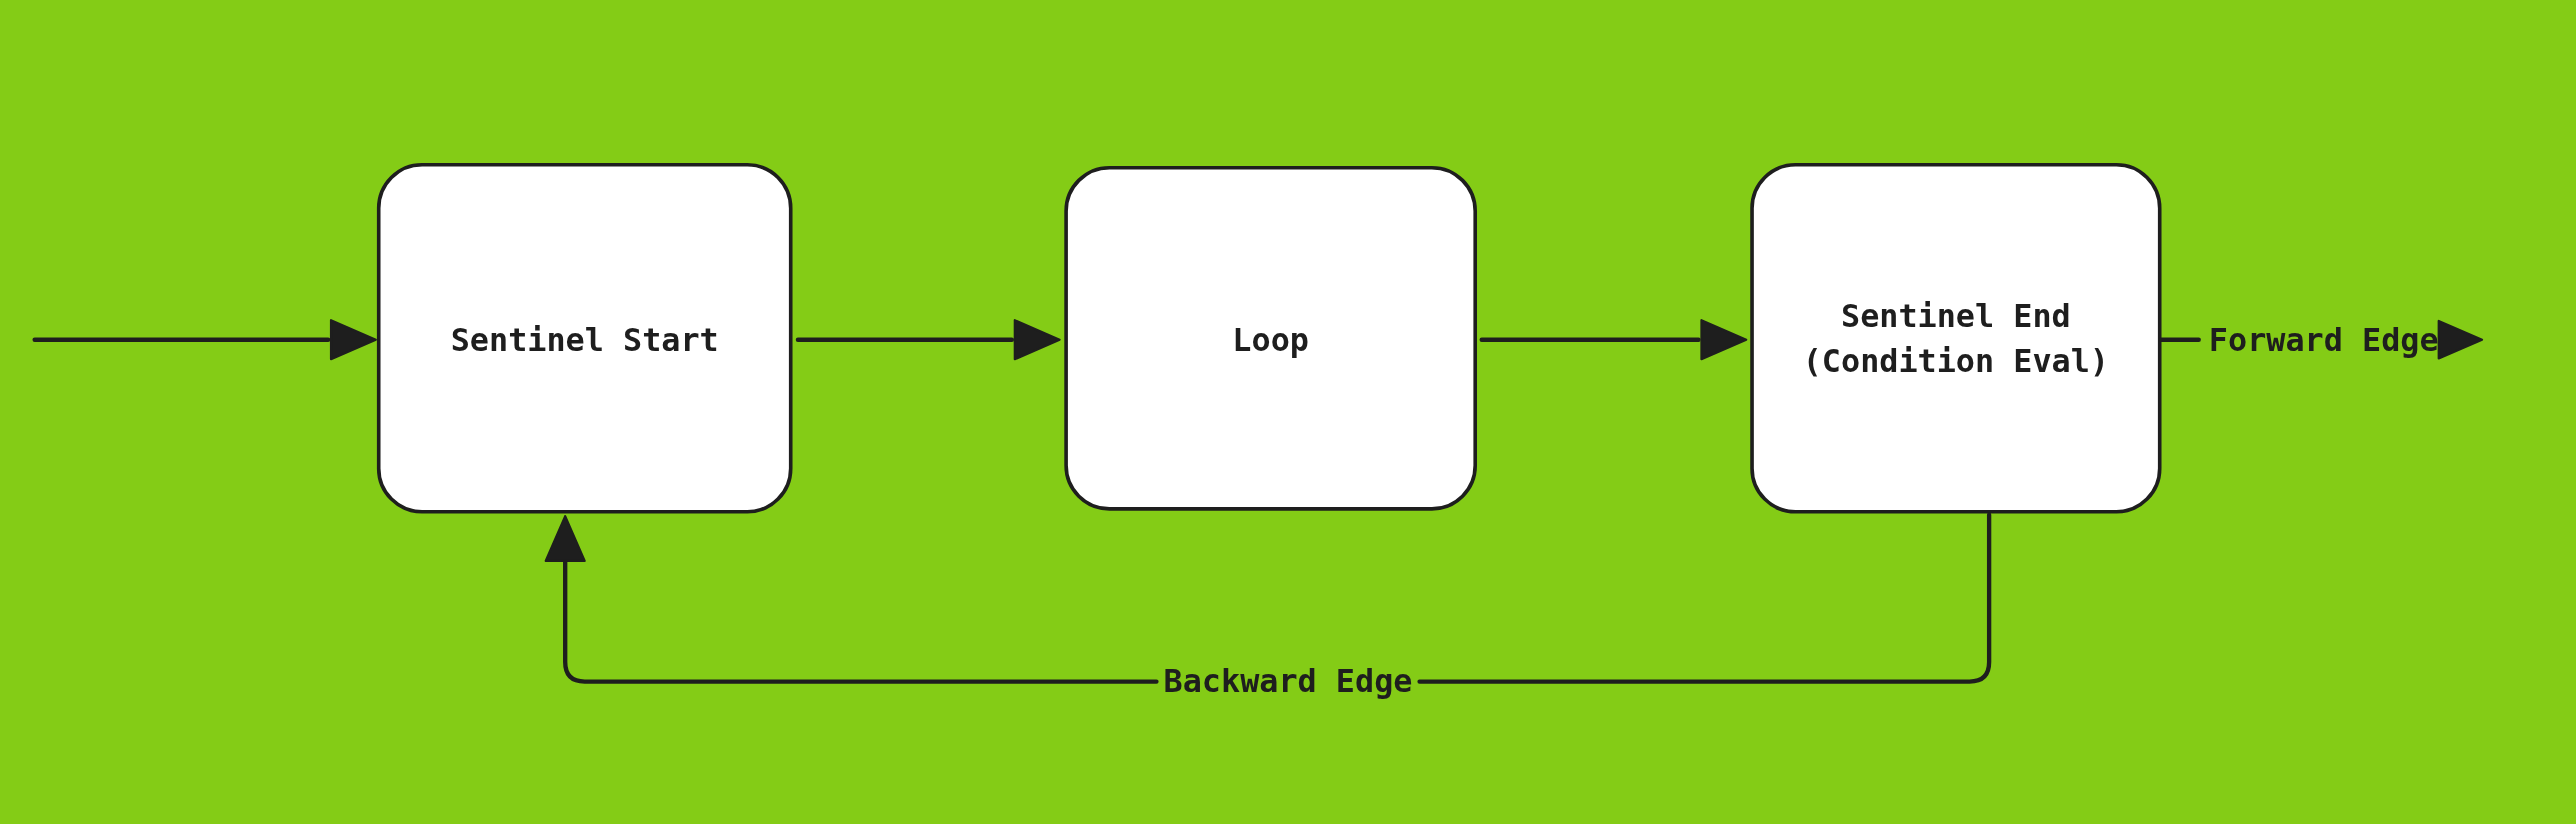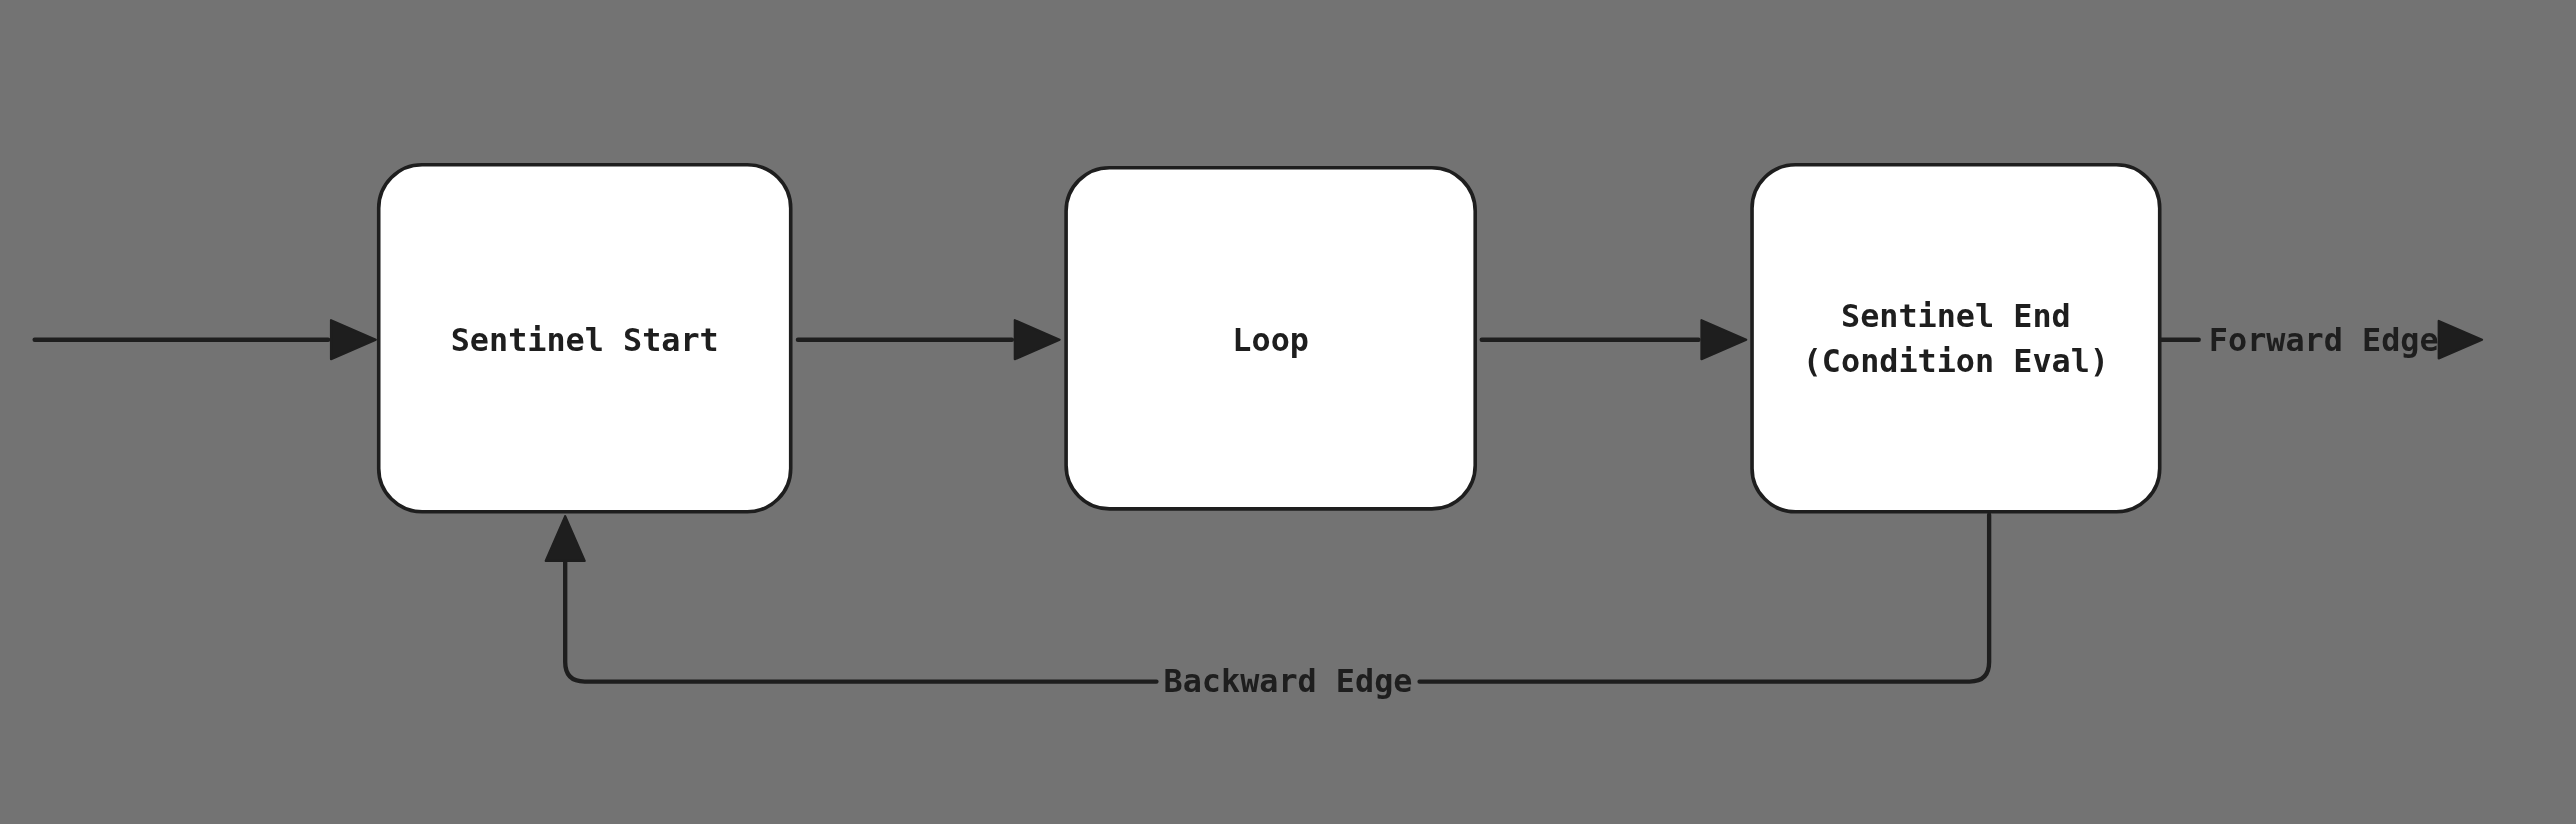--- a/index.html
+++ b/index.html
@@ -6,21 +6,21 @@
     margin: 0;
     padding: 0;
     width: 100%;
     height: 100%;
     background: #ffffff;
     overflow: hidden;
   }
   .canvas {
     width: 100vw;
     height: 100vh;
-    background: #737373;
+    background: #84cc16;
   }
   svg {
     display: block;
     width: 100%;
     height: 100%;
   }
   .node-rect {
     fill: #ffffff;
     stroke: #1e1e1e;
     stroke-width: 5;

